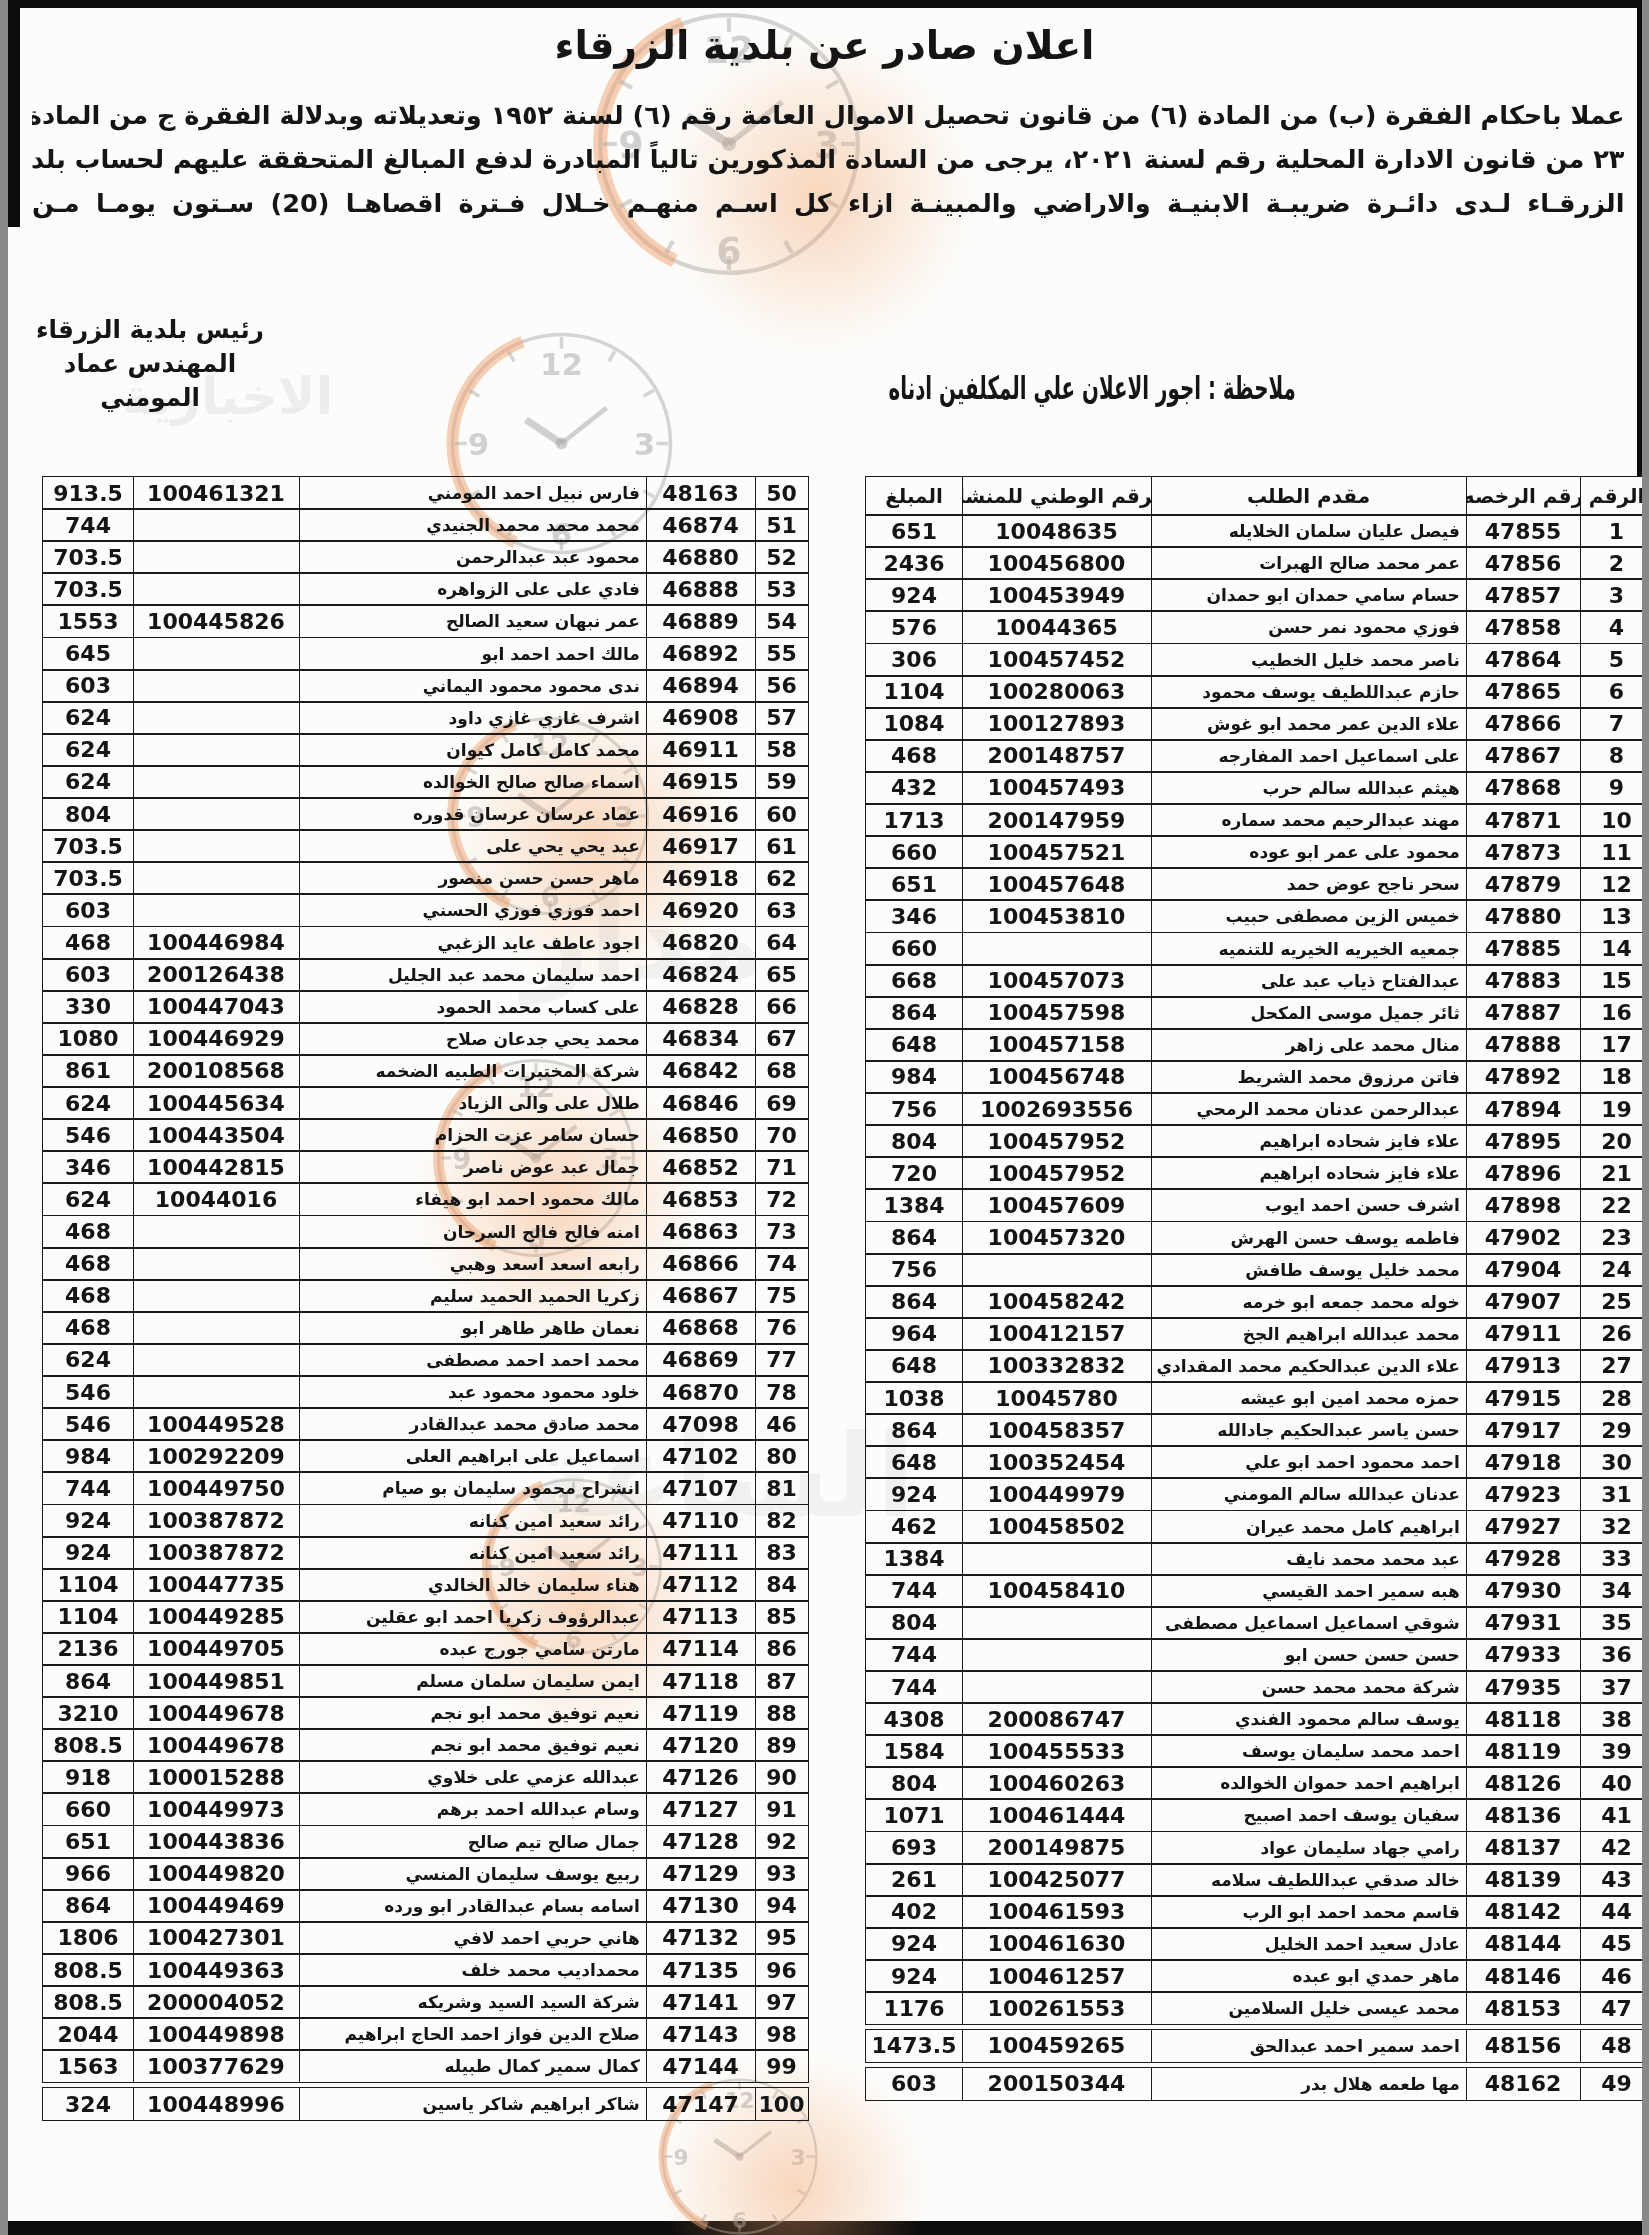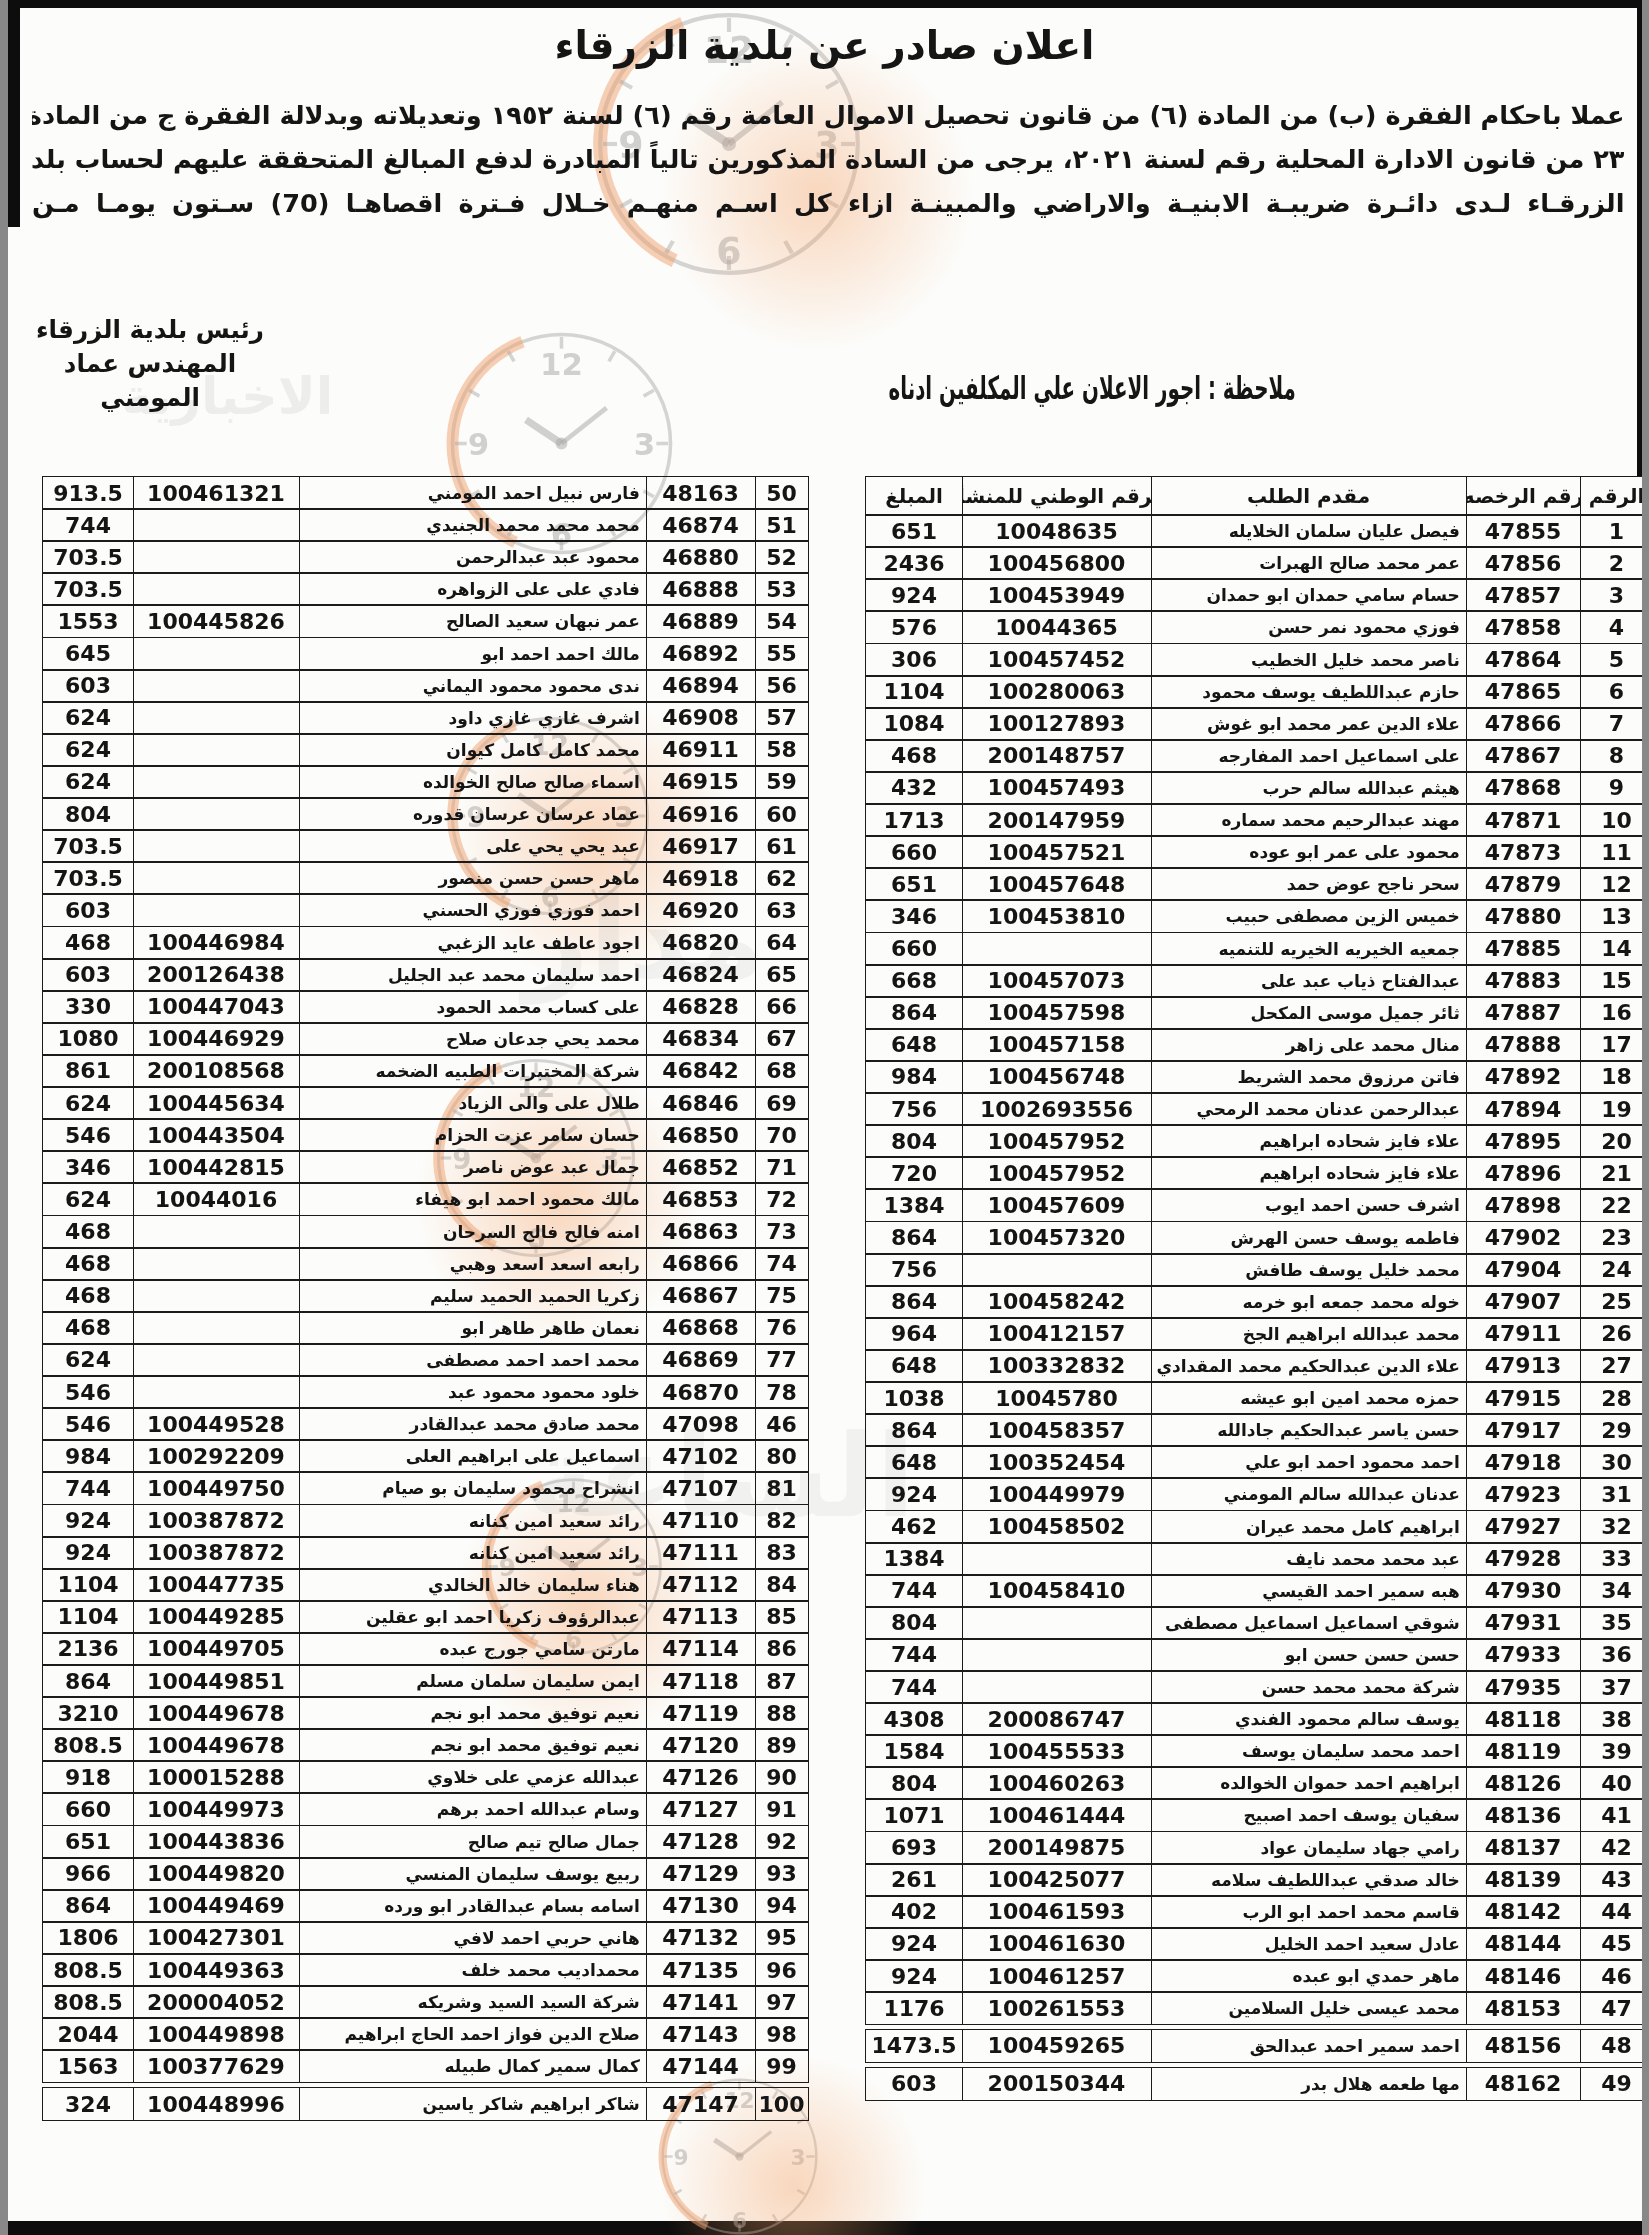--- a/index.html
+++ b/index.html
@@ -209,21 +209,21 @@
   <div class="bar bar-top"></div>
   <div class="bar bar-left"></div>
   <div class="bar bar-right"></div>
   <div class="bar bar-bottom"></div>
 
   <div class="title">اعلان صادر عن بلدية الزرقاء</div>
 
   <div class="para">
     <div class="pl">عملا باحكام الفقرة (ب) من المادة (٦) من قانون تحصيل الاموال العامة رقم (٦) لسنة ١٩٥٢ وتعديلاته وبدلالة الفقرة ج من المادة</div>
     <div class="pl">٢٣ من قانون الادارة المحلية رقم لسنة ٢٠٢١، يرجى من السادة المذكورين تالياً المبادرة لدفع المبالغ المتحققة عليهم لحساب بلدية</div>
-    <div class="pl">الزرقـاء لـدى دائـرة ضريبـة الابنيـة والاراضي والمبينـة ازاء كل اسـم منهـم خـلال فـترة اقصاهـا (70) سـتون يومـا مـن</div>
+    <div class="pl">الزرقـاء لـدى دائـرة ضريبـة الابنيـة والاراضي والمبينـة ازاء كل اسـم منهـم خـلال فـترة اقصاهـا (20) سـتون يومـا مـن</div>
   </div>
 
   <div class="signature">
     <div>رئيس بلدية الزرقاء</div>
     <div>المهندس عماد المومني</div>
   </div>
 
   <div class="note">ملاحظة : اجور الاعلان علي المكلفين ادناه</div>
 
   <div class="table right-table">

